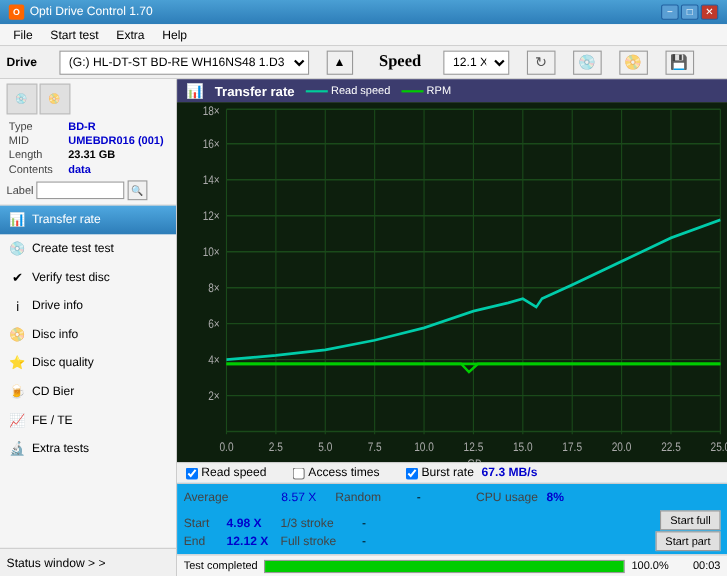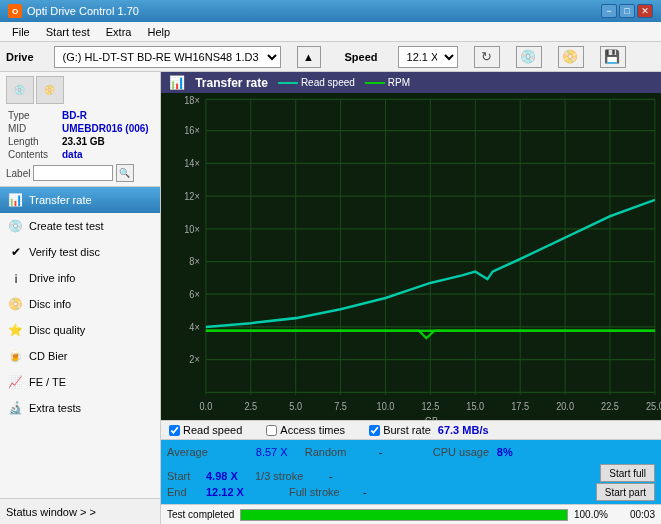--- a/index.html
+++ b/index.html
@@ -84,24 +84,25 @@
     }
     .eject-btn {
       width: 24px; height: 22px;
       background: #f0f0f0;
       border: 1px solid #999;
       cursor: pointer;
       display: flex; align-items: center; justify-content: center;
       font-size: 11px;
     }
     .speed-label {
-      font-size: 11px;
+      font-size: 15px;
       font-weight: bold;
       margin-left: 8px;
       margin-right: 4px;
+      font-family: Liberation Serif, serif;
     }
     .speed-select {
       height: 22px;
       font-size: 11px;
       padding: 0 4px;
       border: 1px solid #999;
       background: white;
       width: 60px;
     }
     .toolbar-icon-btn {
@@ -348,21 +349,21 @@
         </div>
       </div>
       <table class="disc-info-table">
         <tbody>
             <tr>
           <td>Type</td>
           <td>BD-R</td>
         </tr>
         <tr>
           <td>MID</td>
-          <td>UMEBDR016 (006)</td>
+          <td>UMEBDR016 (001)</td>
         </tr>
         <tr>
           <td>Length</td>
           <td class="black">23.31 GB</td>
         </tr>
         <tr>
           <td>Contents</td>
           <td>data</td>
         </tr>
       </tbody>
@@ -524,21 +525,21 @@
         <span class="data-label">Start</span>
         <span class="data-value" style="color:#0000cc; font-weight:bold; min-width:45px;">4.98 X</span>
         <span class="data-sublabel" style="color:#444; min-width:70px;">1/3 stroke</span>
         <span class="data-subvalue" style="min-width:20px;">-</span>
         <button class="data-btn" style="margin-left:auto;">Start full</button>
       </div>
 
       <div class="data-row" style="display:flex; align-items:center; height:20px; font-size:11px; gap:4px;">
         <span class="data-label">End</span>
         <span class="data-value" style="color:#0000cc; font-weight:bold; min-width:45px;">12.12 X</span>
-        <span class="data-sublabel" style="color:#444; min-width:70px;margin-left:34px;">Full stroke</span>
+        <span class="data-sublabel" style="color:#444; min-width:70px;">Full stroke</span>
         <span class="data-subvalue" style="min-width:20px;">-</span>
         <button class="data-btn" style="margin-left:auto;">Start part</button>
       </div>
 
     </div>
 
     <div class="progress-bar-row">
       <span class="status-text">Test completed</span>
       <div class="progress-bar-outer">
         <div class="progress-bar-inner" style="width:100%;"></div>

